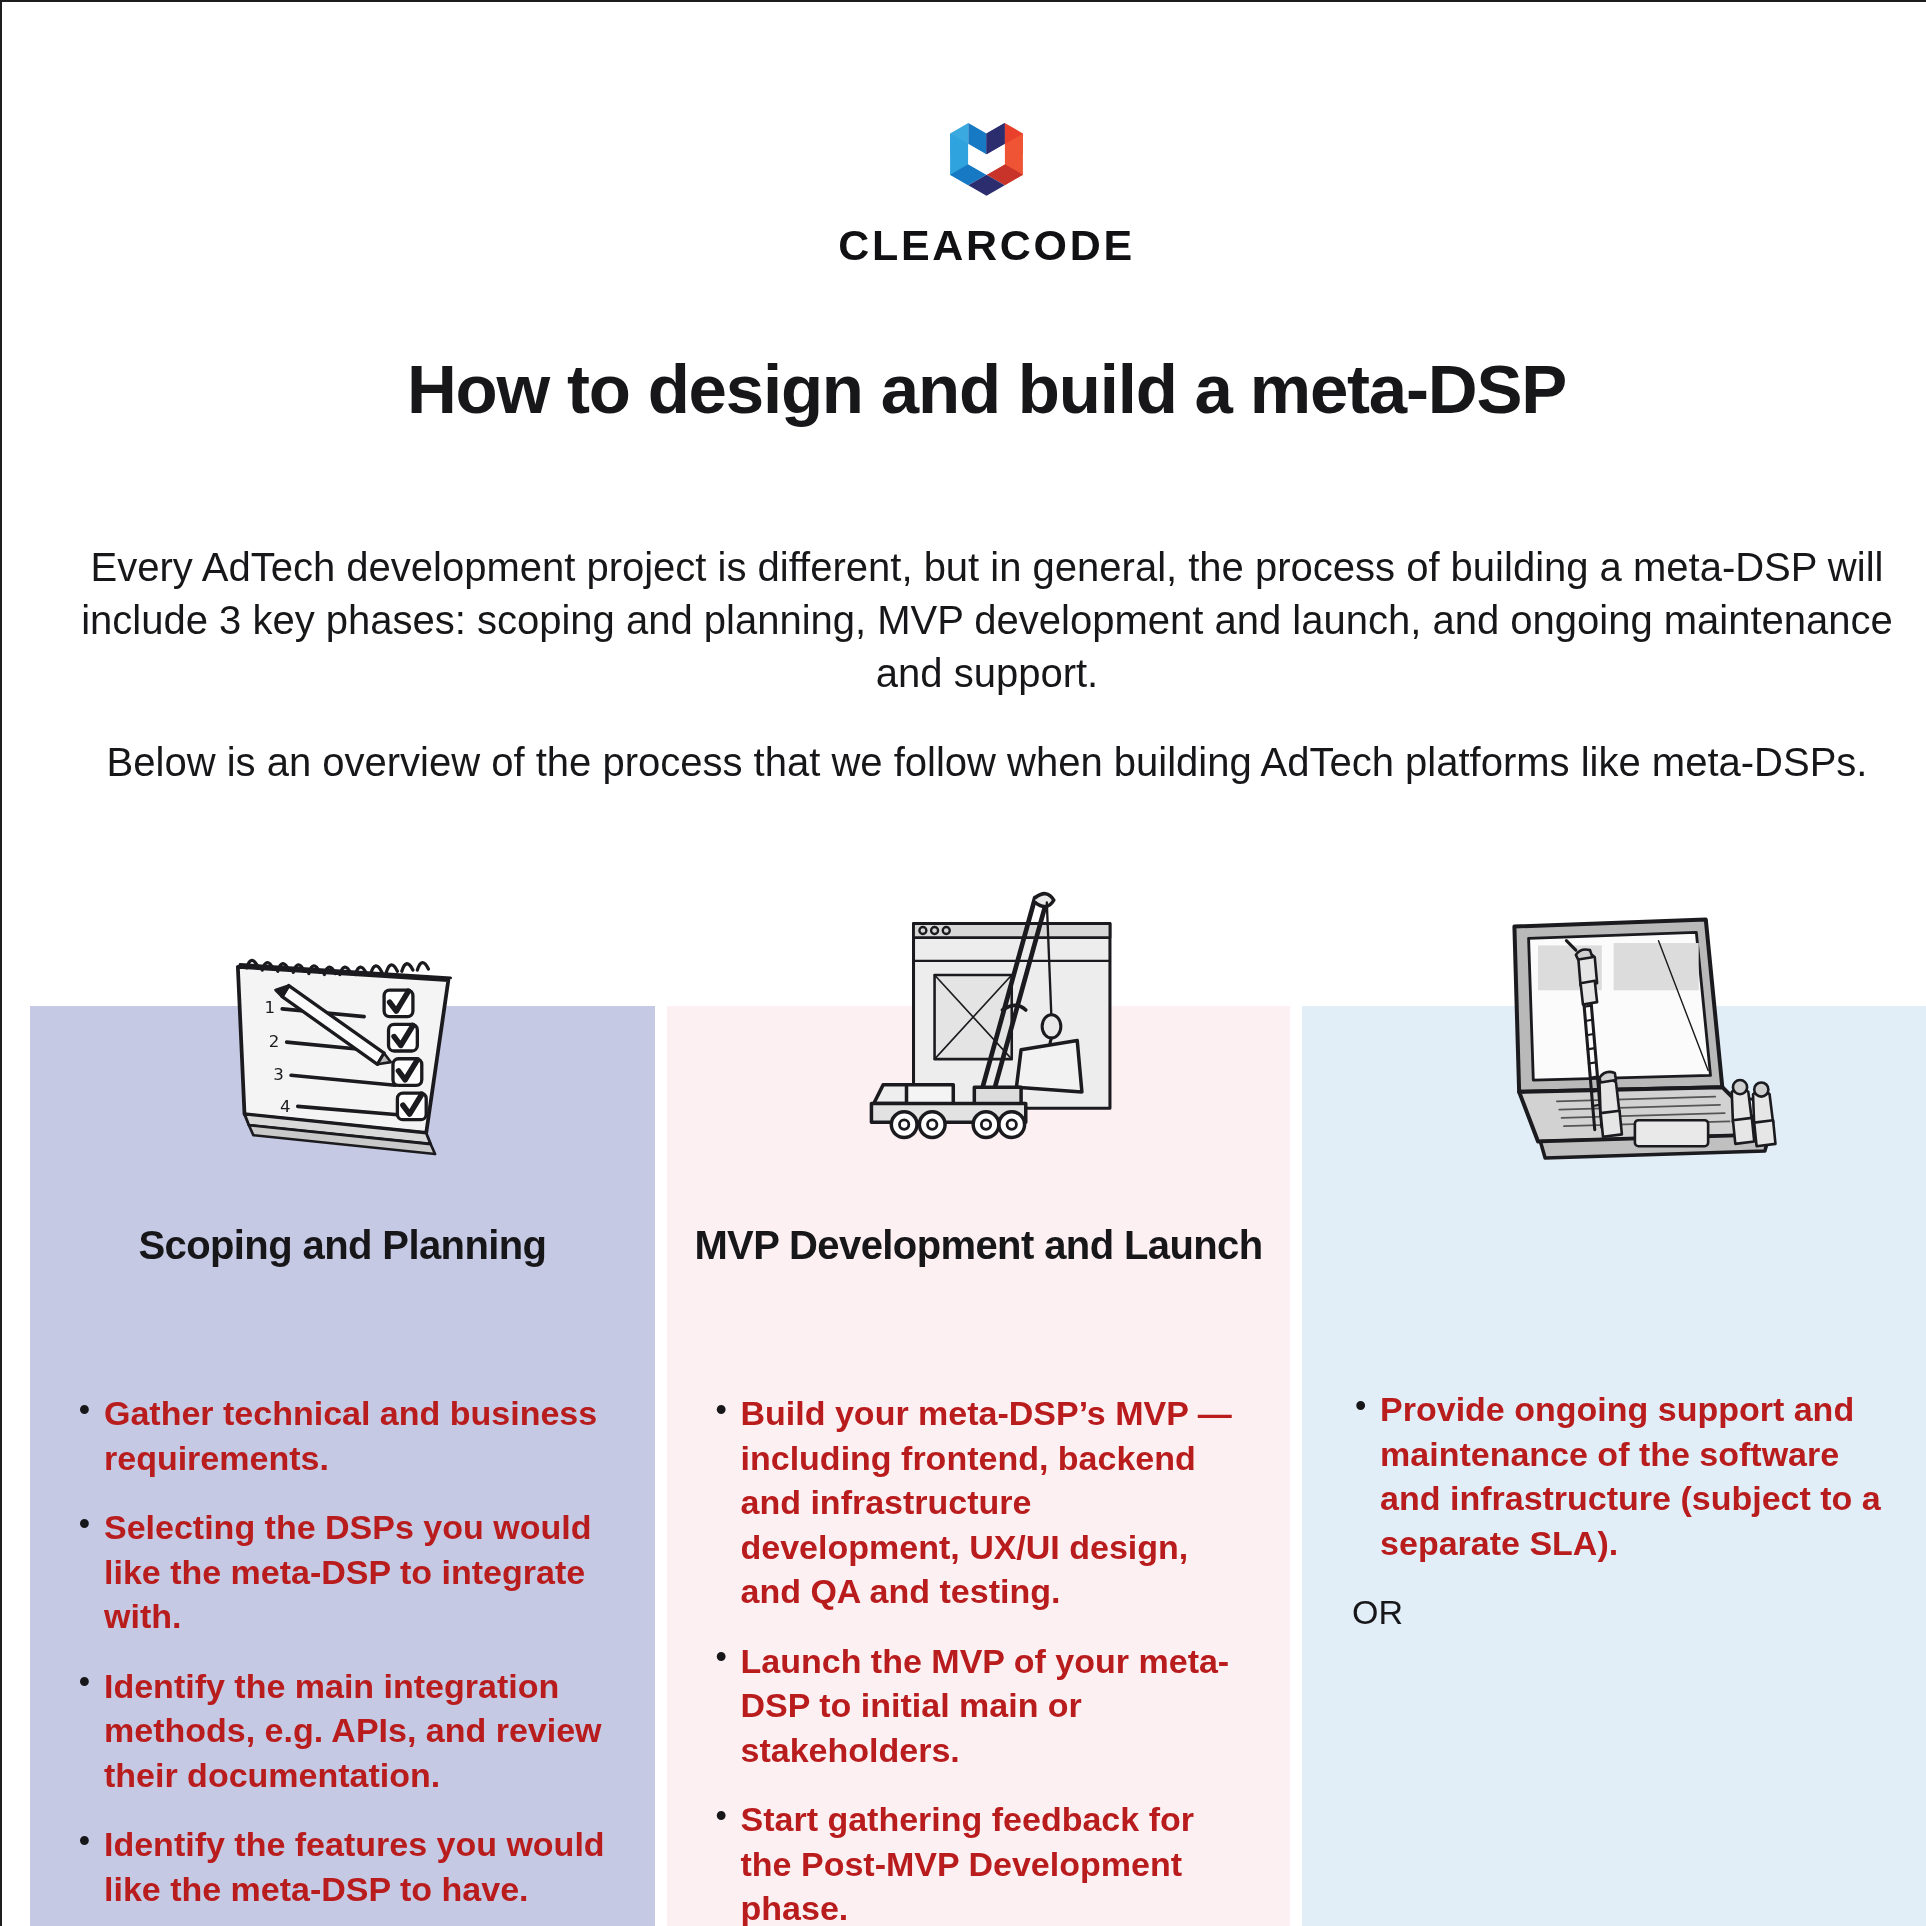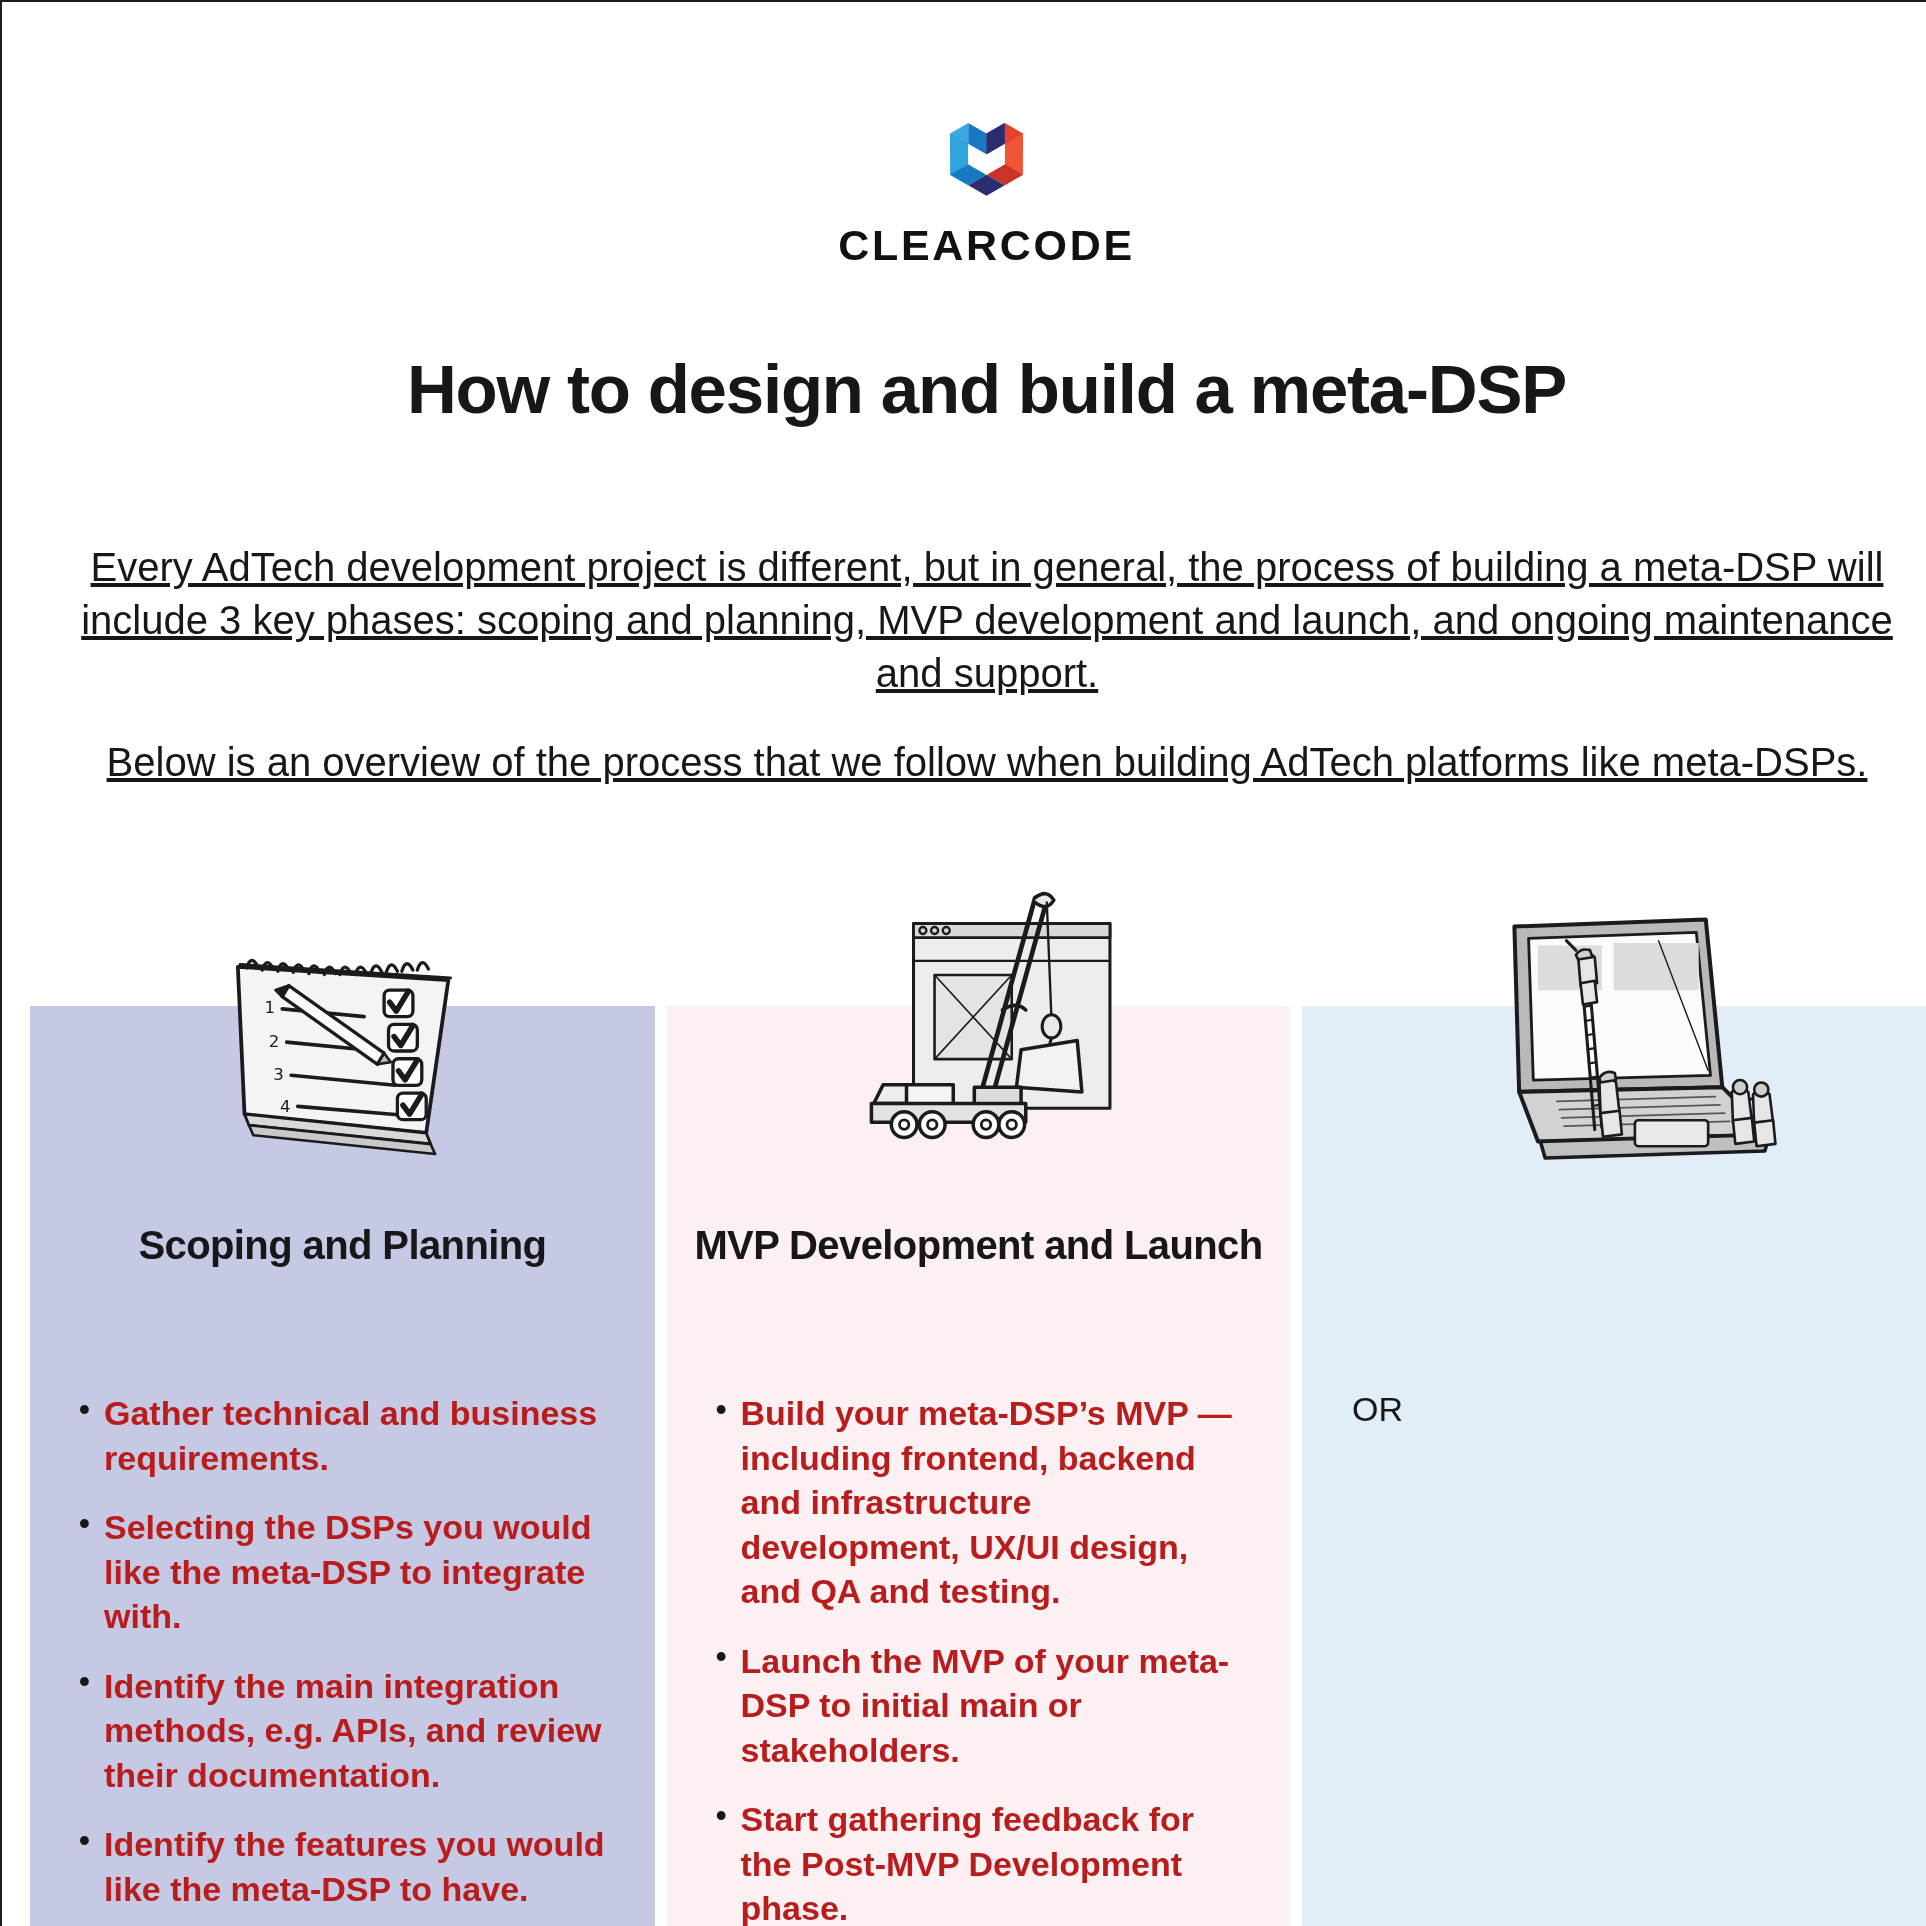--- a/index.html
+++ b/index.html
@@ -67,21 +67,20 @@
   
   .intro {
     position: absolute;
     left: 72px;
     width: 1826px;
     text-align: center;
     color: #17171a;
     font-size: 40px;
     line-height: 1.33;
     font-weight: 400;
-    text-decoration: underline;
   }
   .intro-1 { top: 539px; }
   .intro-2 { top: 734px; }
 
   
   .columns {
     position: absolute;
     left: 28px;
     top: 1004px;
     width: 1900px;
@@ -338,20 +337,21 @@
             <path d="M274 196 q10 0 14 6" stroke-width="2.4" fill="none"></path>
           </g>
           <g fill="#e6e6e6" stroke-width="2.2">
             <path d="M276 192 q8 -6 14 0 l3 24 l-16 2 Z"></path>
             <circle cx="283" cy="188" r="6" fill="#cfcfcf"></circle>
             <path d="M277 216 l16 -2 l2 20 l-16 2 Z"></path>
           </g>
         </g>
       </svg>
       <ul class="col-list">
+        <li class="bullet-item">Provide ongoing support and maintenance of the software and infrastructure (subject to a separate SLA).</li>
         <li class="plain-item">OR</li>
 
       </ul>
     </section>
 
   </div>
 
 </div>
 
 

